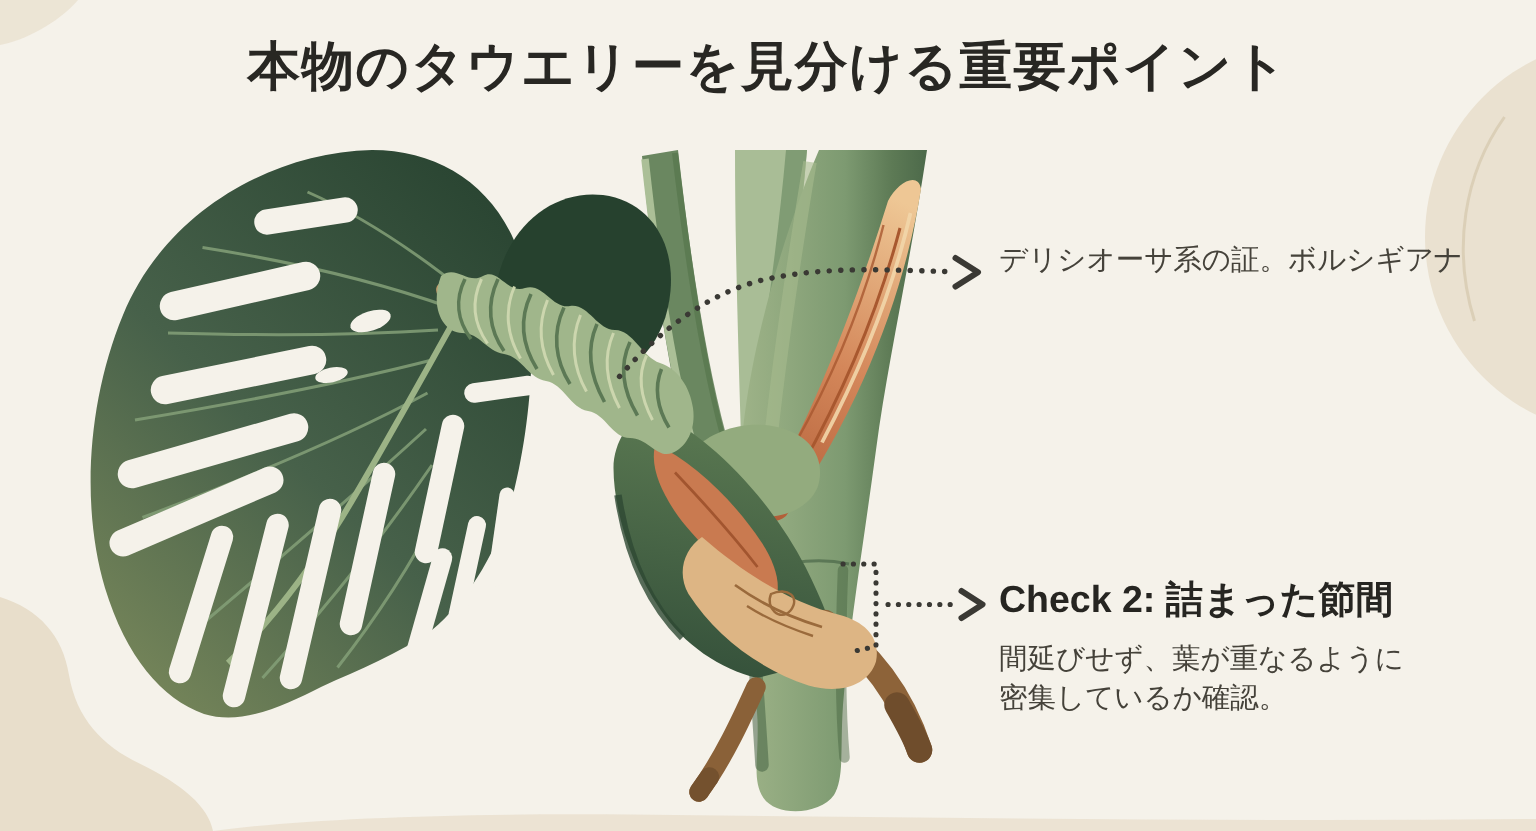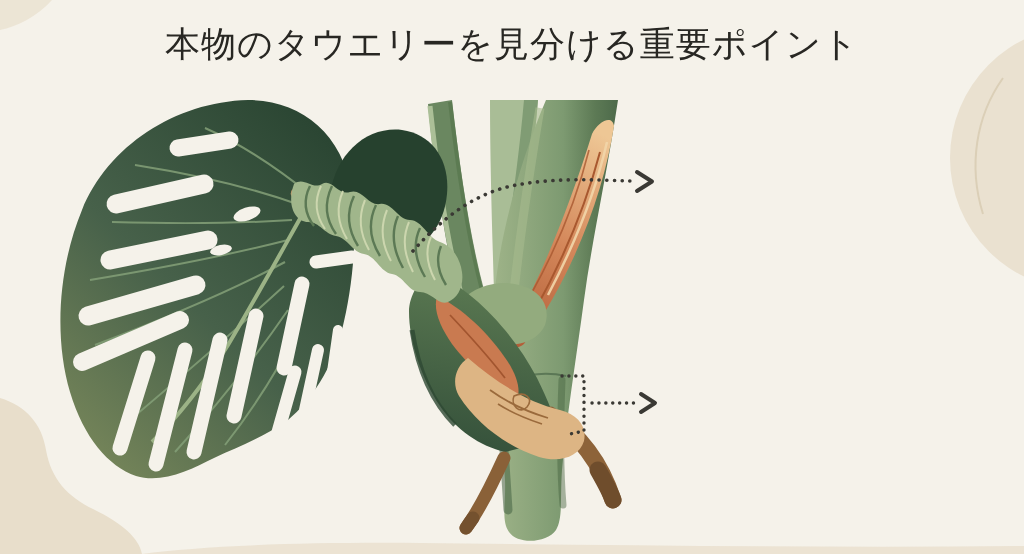--- a/index.html
+++ b/index.html
@@ -4,21 +4,21 @@
 <style>
   html,body{margin:0;padding:0;background:#ddd;}
   .canvas{
     position:relative;width:1024px;height:554px;overflow:hidden;
     background:#f5f2ea;
     font-family:"Liberation Sans","DejaVu Sans",sans-serif;
   }
   .illus{position:absolute;left:0;top:0;width:1024px;height:554px;}
   .title{
     position:absolute;left:0;top:21px;width:100%;text-align:center;
-    font-size:35px;font-weight:normal;color:#282723;letter-spacing:1px;
+    font-size:35px;font-weight:bold;color:#282723;letter-spacing:1px;
     white-space:nowrap;
   }
   .check{position:absolute;left:666px;width:352px;}
   .check .hd{margin:0 0 11px 0;font-size:25px;font-weight:bold;color:#262521;white-space:nowrap;}
   .check .bd{margin:0;font-size:19px;line-height:26px;color:#45423a;white-space:nowrap;}
   #check1{top:161px}
   #check2{top:383px}
 </style>
 </head>
 <body>
@@ -170,16 +170,22 @@
     <g>
       <path d="M562,376 L584,376 L584,431 L570,434" fill="none" stroke="#3a3934" stroke-width="3.4" stroke-dasharray="0.1 6.8" stroke-linecap="round"></path>
       <path d="M592,403 L636,403" fill="none" stroke="#3a3934" stroke-width="3.4" stroke-dasharray="0.1 6.8" stroke-linecap="round"></path>
       <path d="M641,394 L655,403 L641,412" fill="none" stroke="#3a3934" stroke-width="4" stroke-linecap="round" stroke-linejoin="round"></path>
     </g>
   </svg>
 
   <div class="title">本物のタウエリーを見分ける重要ポイント</div>
 
   <div class="check" id="check1">
+    <p class="bd">デリシオーサ系の証。ボルシギアナ</p>
   </div>
 
+  <div class="check" id="check2">
+    <div class="hd">Check 2: 詰まった節間</div>
+    <p class="bd">間延びせず、葉が重なるように</p>
+    <p class="bd">密集しているか確認。</p>
+  </div>
 
 </div>
 
 </body></html>

